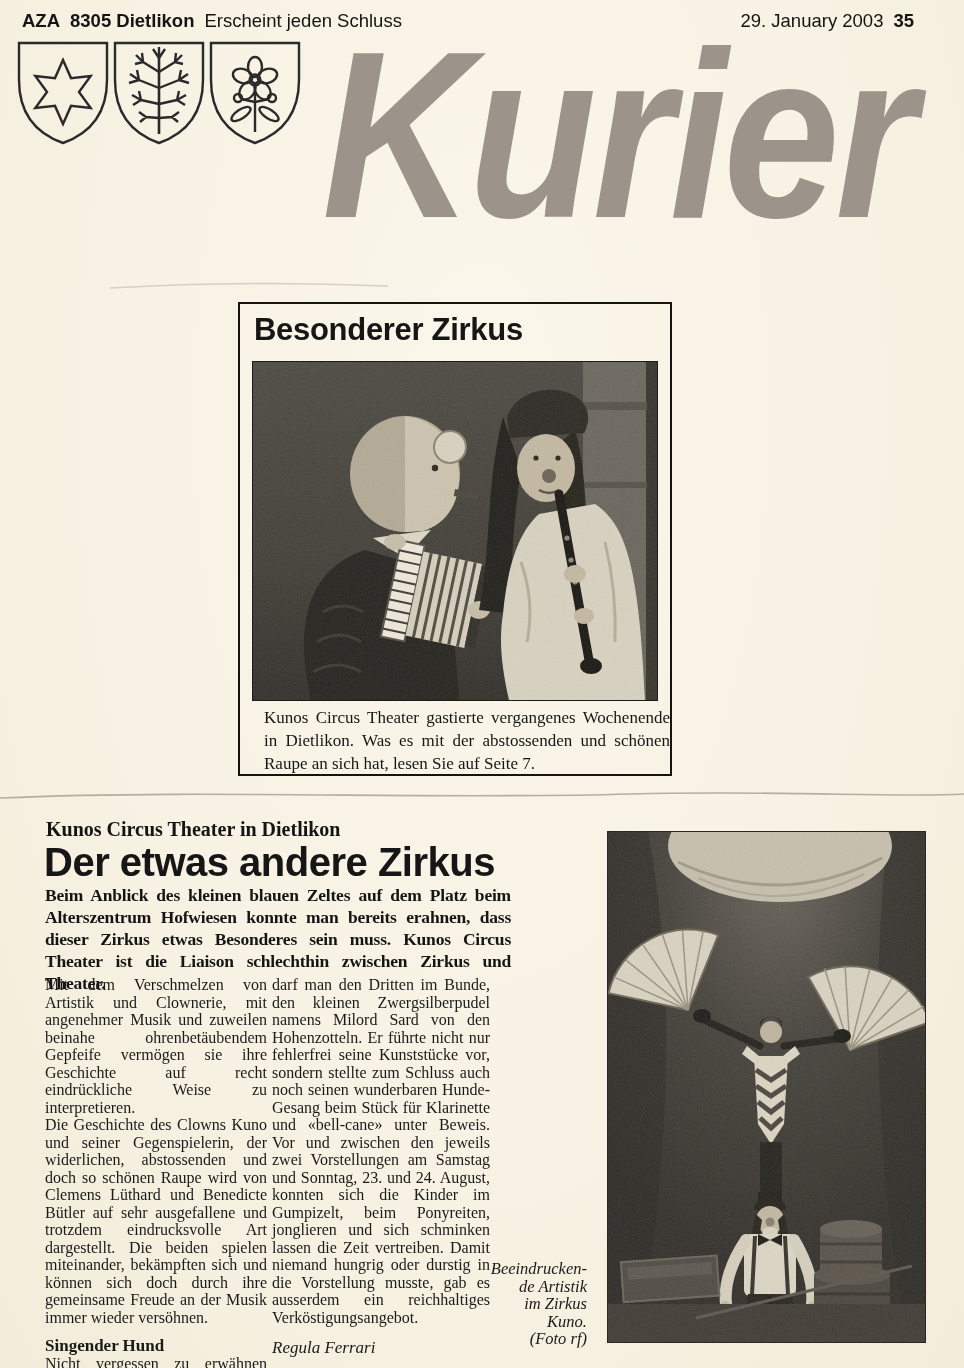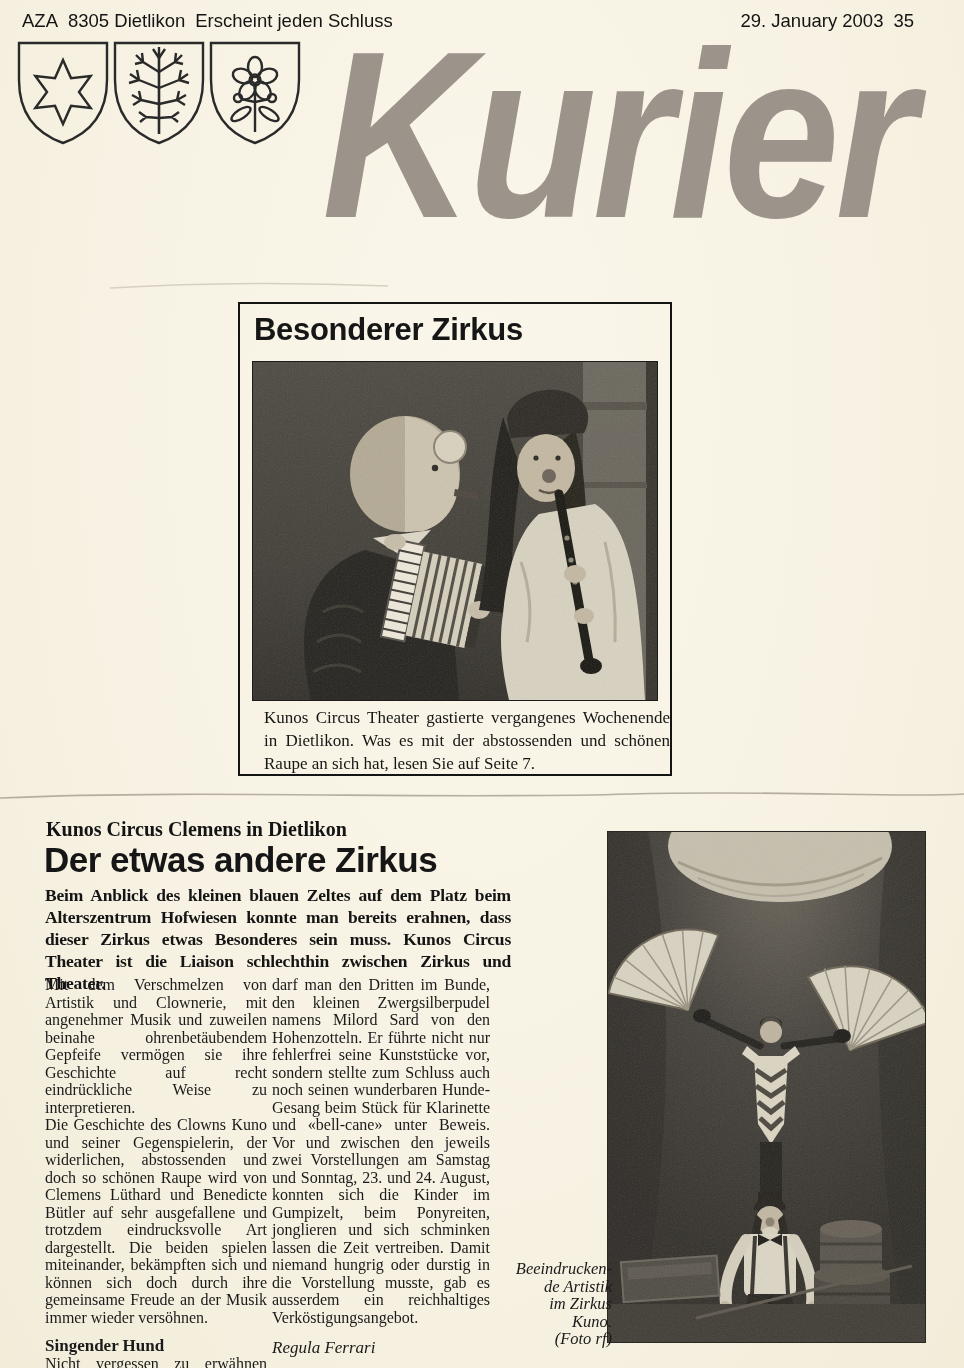--- a/index.html
+++ b/index.html
@@ -12,21 +12,21 @@
     background-image:radial-gradient(ellipse at 50% 30%, #faf6ea 0%, #f7f2e3 55%, #f2ecd9 100%);
     overflow:hidden;
     font-family:"Liberation Serif", serif;
     color:#191919;
   }
   
   .topline{position:absolute;top:8px;left:22px;right:50px;height:26px;
     font-family:"Liberation Sans", sans-serif;font-size:18.5px;line-height:26px;color:#141414;}
   .topline .lft{position:absolute;left:0;top:0;white-space:nowrap;}
   .topline .rgt{position:absolute;right:0;top:0;white-space:nowrap;}
-  .topline .b{font-weight:normal;text-align:center;}
+  .topline .b{font-weight:bold;text-align:center;}
   .topline .sp{display:inline-block;width:10px;}
   .crests{position:absolute;left:16px;top:40px;}
   .kurier{
     position:absolute;left:322px;top:16px;
     font-family:"Liberation Sans", sans-serif;
     font-weight:bold;font-style:italic;
     font-size:238px;line-height:1;letter-spacing:-5px;
     color:#9c948b;
     transform:scaleX(0.88);transform-origin:0 0;
     white-space:nowrap;
@@ -49,41 +49,41 @@
   }
   .teaser .photo{position:absolute;left:13px;top:58px;width:404px;height:338px;outline:1px solid #1c1c1c;}
   .teaser .cap{
     position:absolute;left:24px;top:402px;width:406px;margin:0;
     font-size:17px;line-height:23px;text-align:justify;color:#161616;
   }
   
   .kicker{position:absolute;left:46px;top:818px;font-weight:bold;font-size:20px;color:#141414;}
   .headline{
     position:absolute;left:44px;top:840px;margin:0;
-    font-family:"Liberation Sans", sans-serif;font-weight:bold;font-size:35px;
+    font-family:"Liberation Sans", sans-serif;font-weight:bold;font-size:40px;
     letter-spacing:-0.5px;color:#161616;
   }
   .lead{
     position:absolute;left:45px;top:884px;width:466px;margin:0;
     font-weight:bold;font-size:17.5px;line-height:22px;text-align:justify;
     letter-spacing:-0.2px;color:#151515;
     hyphens:auto;
   }
   .col{position:absolute;top:976px;font-size:16px;line-height:17.5px;text-align:justify;
        hyphens:auto;color:#1a1a1a;}
   .col p{margin:0;}
   .col1{left:45px;width:222px;}
   .col2{left:272px;width:218px;}
   .subhead{margin-top:11px !important;font-weight:bold;font-size:17px;}
   .lastline{text-align-last:justify;}
   .byline{margin-top:13px !important;font-style:italic;font-size:17px;}
   
   .sidephoto{position:absolute;left:608px;top:832px;width:317px;height:510px;outline:1px solid #2a2822;}
   .sidecap{
-    position:absolute;left:452px;top:1260px;width:160px;margin:0;
+    position:absolute;left:427px;top:1260px;width:160px;margin:0;
     font-style:italic;font-size:16.5px;line-height:17.5px;text-align:right;
     white-space:pre-line;color:#1a1a1a;
   }
   svg{display:block;}
 </style>
 </head>
 <body>
 
 <div class="page">
 
@@ -202,21 +202,21 @@
         <rect width="404" height="338" filter="url(#grain1)" opacity="0.16"></rect>
       </svg>
     </div>
     <p class="cap">Kunos Circus Theater gastierte vergangenes Wochenende in Dietlikon. Was es mit der abstossenden und schönen Raupe an sich hat, lesen Sie auf Seite 7.</p>
   </section>
 
   <svg class="scanline" style="left:0;top:782px" width="964" height="26" viewBox="0 0 964 26">
     <path d="M0,16 C210,7 430,18 630,12 C780,8 900,16 964,12" fill="none" stroke="#a9a294" stroke-width="1.6" opacity="0.85"></path>
   </svg>
 
-  <div class="kicker">Kunos Circus Clemens in Dietlikon</div>
+  <div class="kicker">Kunos Circus Theater in Dietlikon</div>
   <h1 class="headline">Der etwas andere Zirkus</h1>
   <p class="lead">Beim Anblick des kleinen blauen Zeltes auf dem Platz beim Alterszentrum Hofwiesen konnte man bereits erahnen, dass dieser Zirkus etwas Besonderes sein muss. Kunos Circus Theater ist die Liaison schlechthin zwischen Zirkus und Theater.</p>
 
   <div class="col col1">
     <p>Mit dem Verschmelzen von Artistik und Clownerie, mit angenehmer Musik und zuweilen beinahe ohrenbetäubendem Gepfeife vermögen sie ihre Geschichte auf recht eindrückliche Weise zu interpretieren.</p>
     <p>Die Geschichte des Clowns Kuno und seiner Gegenspielerin, der widerlichen, abstossenden und doch so schönen Raupe wird von Clemens Lüthard und Benedicte Bütler auf sehr ausgefallene und trotzdem eindrucksvolle Art dargestellt. Die beiden spielen miteinander, bekämpften sich und können sich doch durch ihre gemeinsame Freude an der Musik immer wieder versöhnen.</p>
     <p class="subhead">Singender Hund</p>
     <p class="lastline">Nicht vergessen zu erwähnen</p>
   </div>
 

